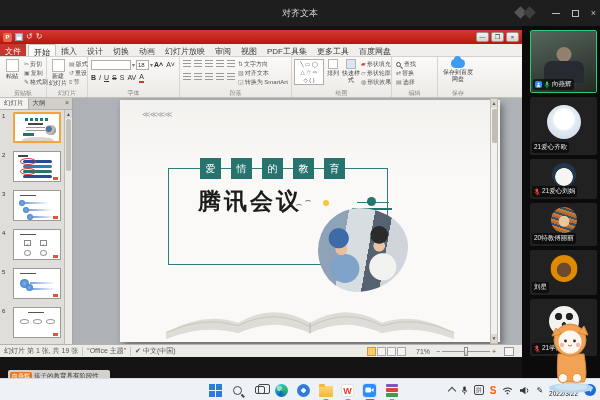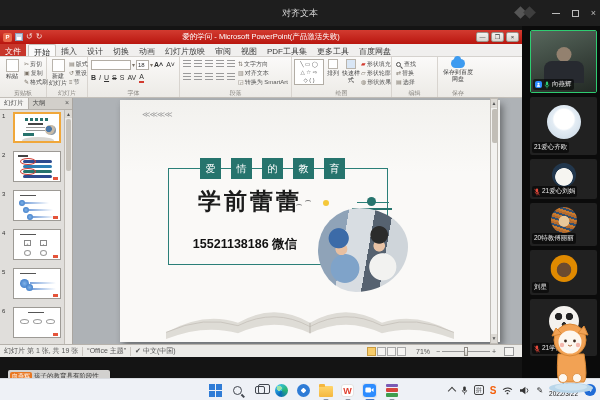--- a/index.html
+++ b/index.html
@@ -241,21 +241,20 @@
 
   <div class="ppt">
 
     <div class="ppt-title">
       <div class="qat">
         <span class="pico">P</span>
         <span class="disk"></span>
         <span class="u">↺</span>
         <span class="u">↻</span>
       </div>
-      <span class="t">爱的学问 - Microsoft PowerPoint(产品激活失败)</span>
       <div class="ppt-ctl">
         <b>—</b>
         <b>❒</b>
         <b>×</b>
       </div>
     </div>
 
     <div class="menu">
       <span class="tab file">文件</span>
       <span class="tab sel">开始</span>
@@ -516,22 +515,21 @@
 
       <div class="canvas">
         <div class="page">
           <div class="marks">≪≪≪≪</div>
           <div class="frame"></div>
           <span class="cbox" style="left:80px">爱</span>
           <span class="cbox" style="left:111px">情</span>
           <span class="cbox" style="left:142px">的</span>
           <span class="cbox" style="left:173px">教</span>
           <span class="cbox" style="left:204px">育</span>
-          <div class="stitle">学前蕾蕾</div>
-          <div class="sphone">15521138186 微信</div>
+          <div class="stitle">腾讯会议</div>
           <div class="dline"></div>
           <div class="ddot"></div>
           <div class="dunder"></div>
           <span class="bird" style="left:176px;top:104px"></span>
           <span class="bird" style="left:185px;top:100px"></span>
           <span class="bulb"></span>
           <div class="photo"></div>
           <svg class="book" viewBox="0 0 310 50">
             <path d="M5 40 Q45 18 80 30 Q118 8 155 30 Q192 8 230 30 Q265 18 305 40 L305 47 Q265 31 230 41 Q192 23 155 41 Q118 23 80 41 Q45 31 5 47 Z" fill="#dcd9d3"></path>
             <path d="M5 40 Q45 22 80 33 Q118 14 155 34 Q192 14 230 33 Q265 22 305 40" fill="none" stroke="#c3bfb8" stroke-width="1"></path>

